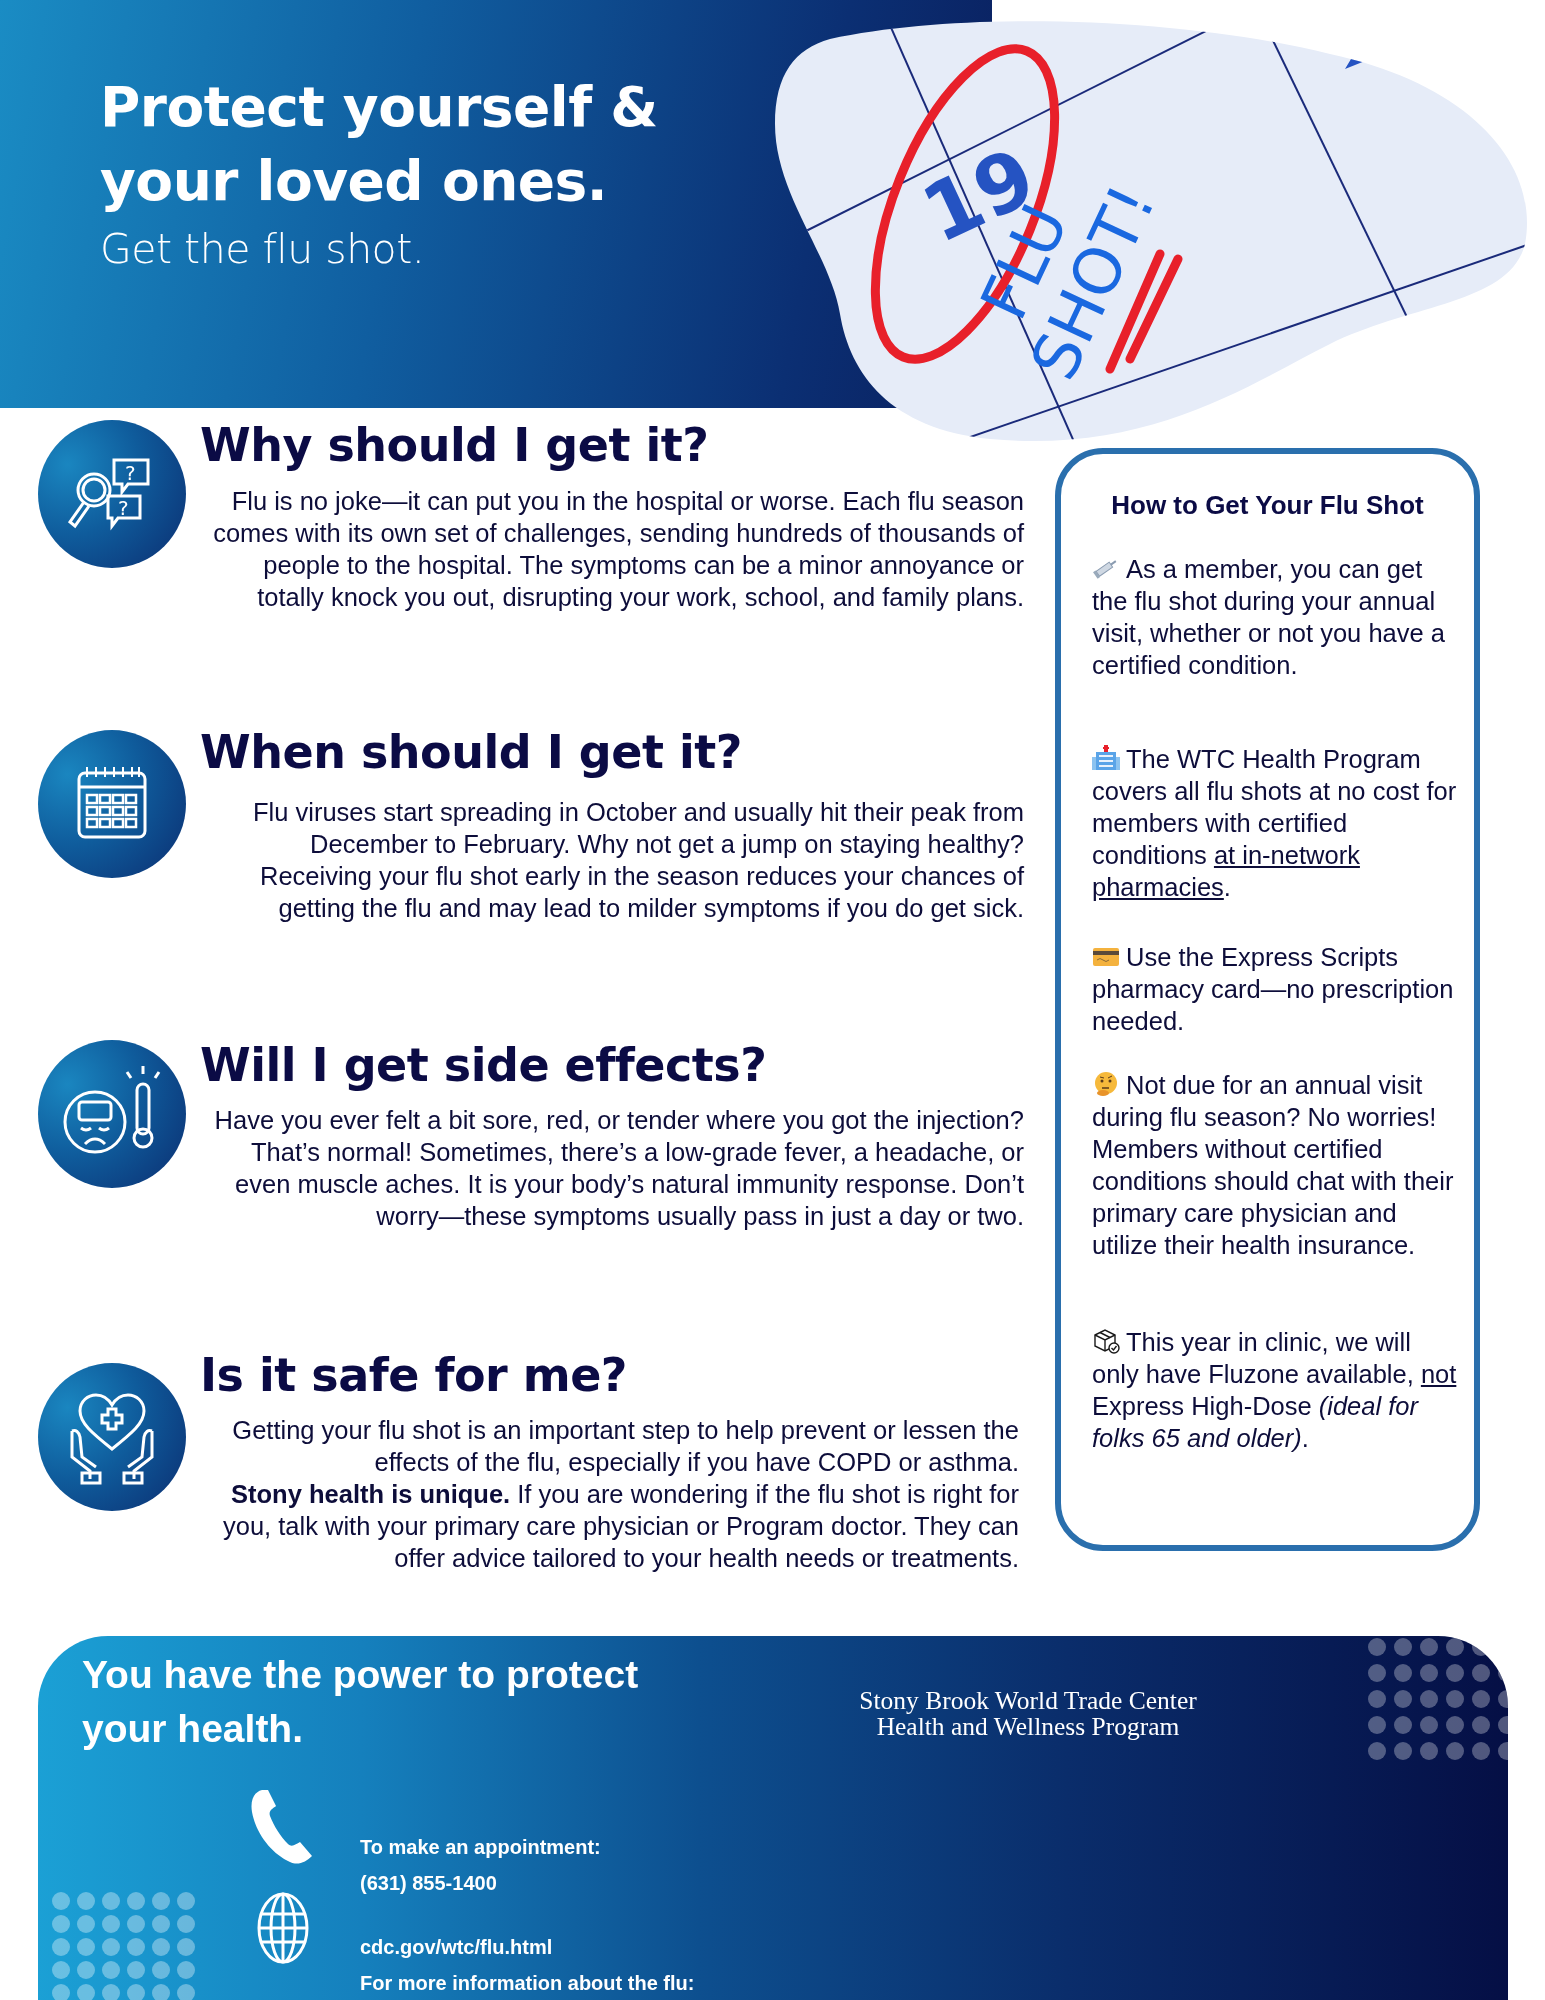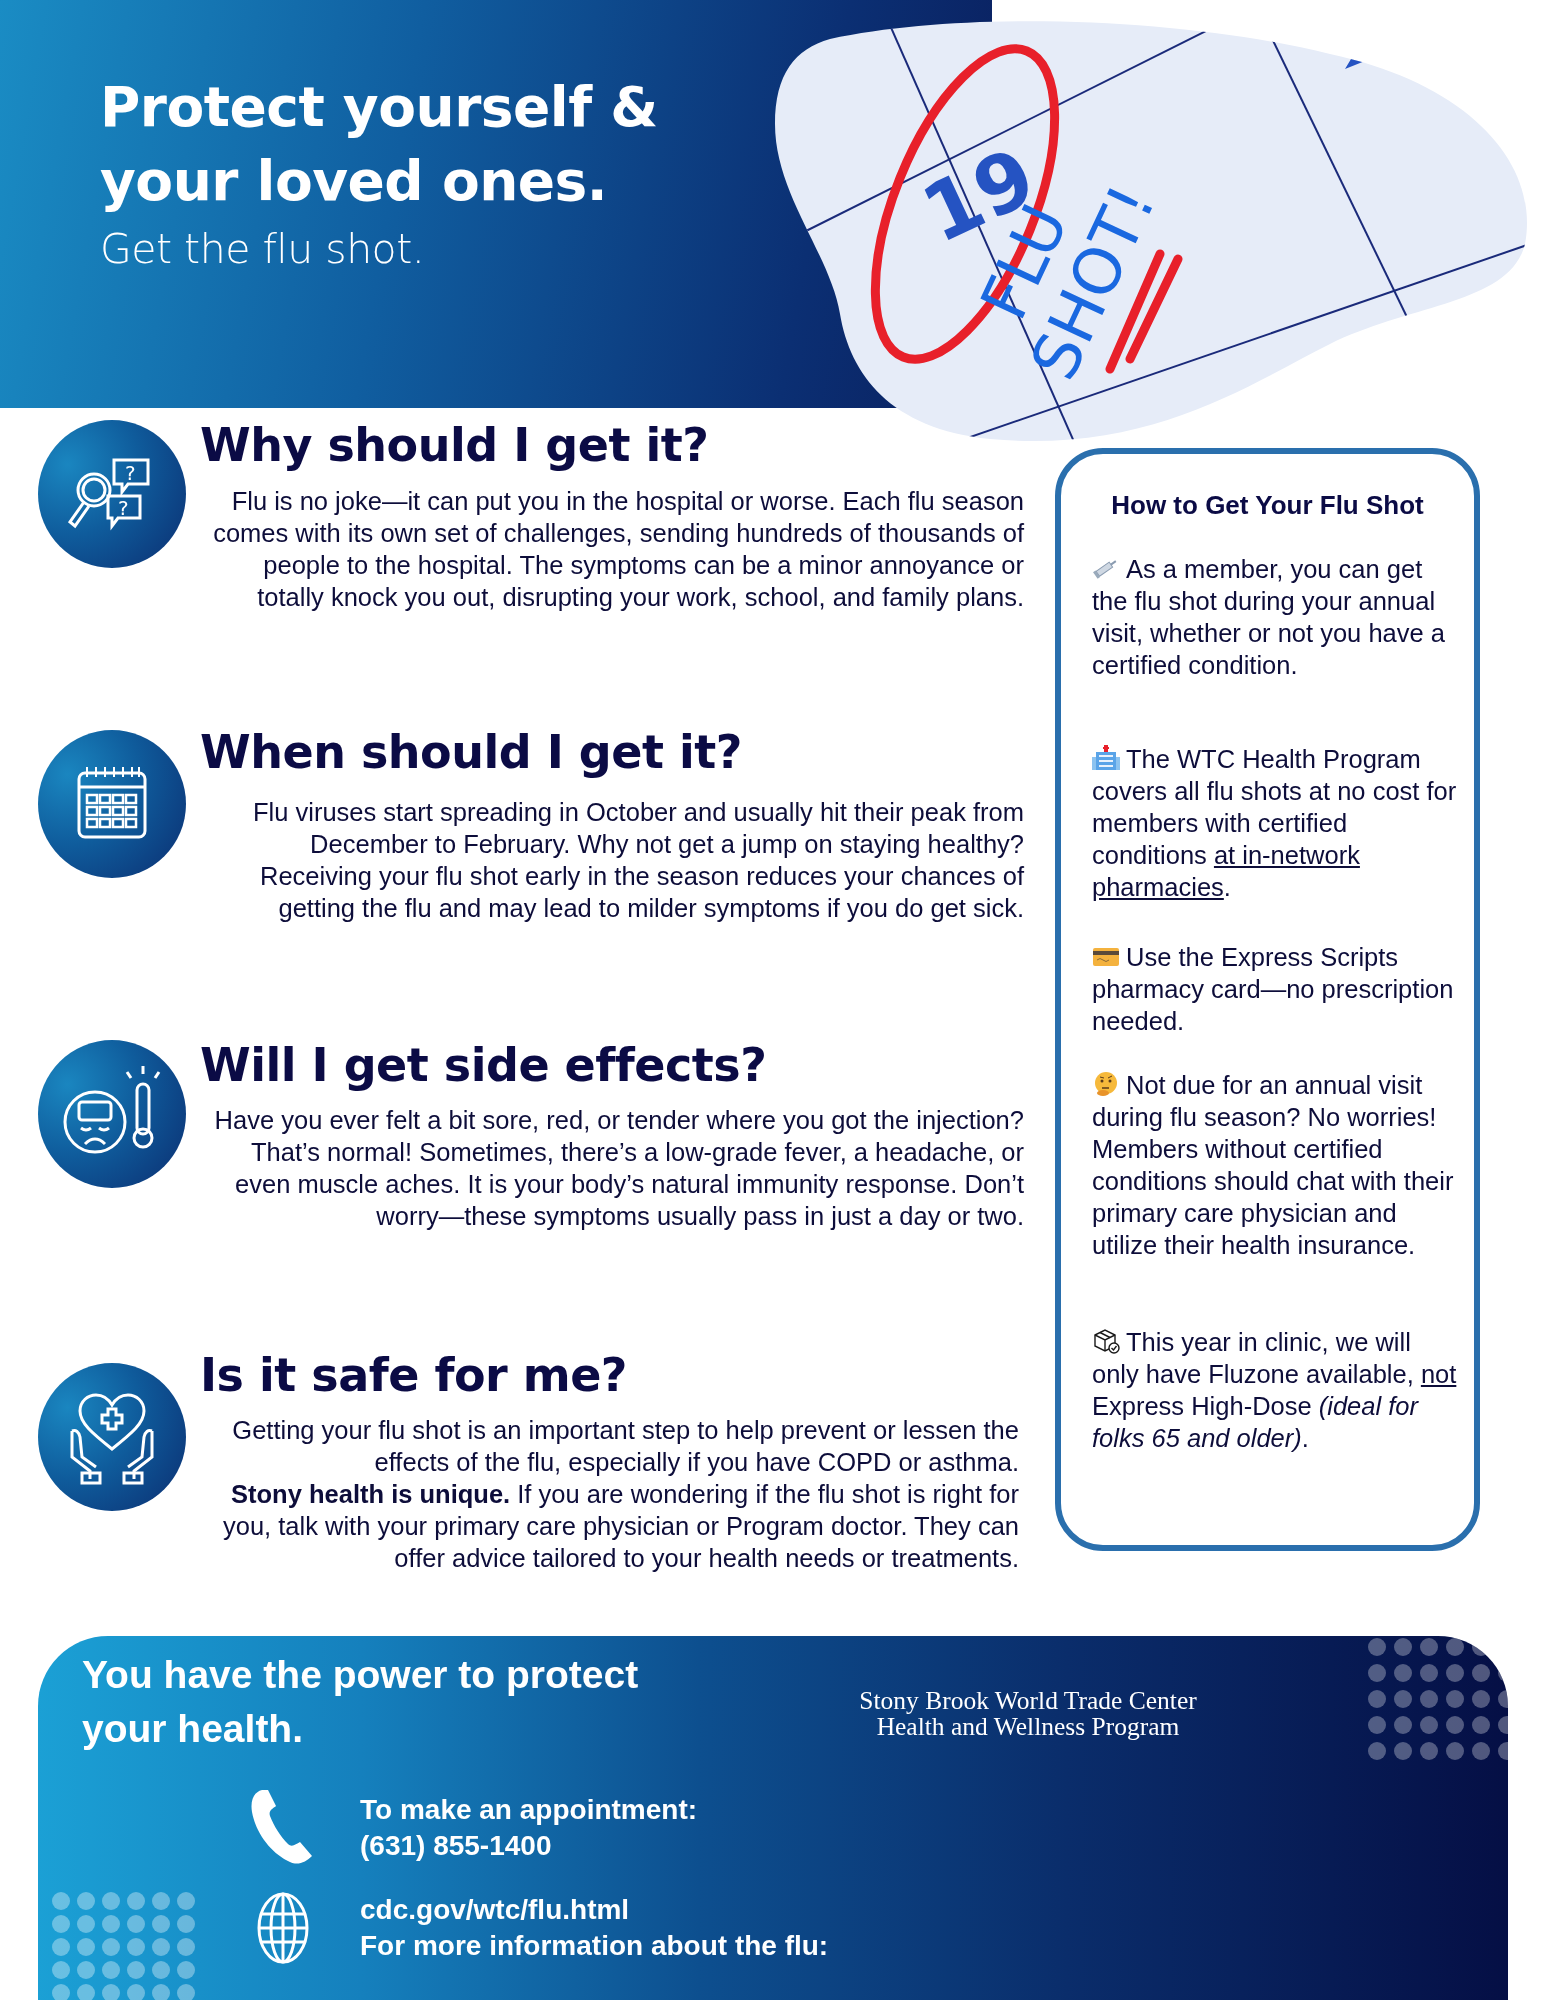--- a/index.html
+++ b/index.html
@@ -67,21 +67,21 @@
     overflow: hidden;
   }
   .footer-title {
     position: absolute; left: 44px; top: 12px; width: 640px;
     font-weight: bold; font-size: 39px; line-height: 54px; color: #ffffff;
   }
   .contact-row { position: absolute; left: 0; }
   .contact-icon { position: absolute; left: 210px; width: 70px; height: 80px; }
   .contact-text {
     position: absolute; left: 322px; width: 600px;
-    font-weight: bold; font-size: 28px; line-height: 36px; color: #ffffff; white-space: nowrap;
+    font-weight: bold; font-size: 20px; line-height: 36px; color: #ffffff; white-space: nowrap; margin-top: 37px;
   }
   .org-name {
     position: absolute; left: 790px; top: 52px; width: 400px; text-align: center;
     font-family: "Liberation Serif", serif; font-size: 25.5px; line-height: 26px; color: #ffffff;
   }
   .logo-box {
     position: absolute; left: 1245px; top: 20px; width: 188px; height: 134px; background: #ffffff;
   }
   .logo-text {
     position: absolute; left: 0; top: 93px; width: 100%; text-align: center;

